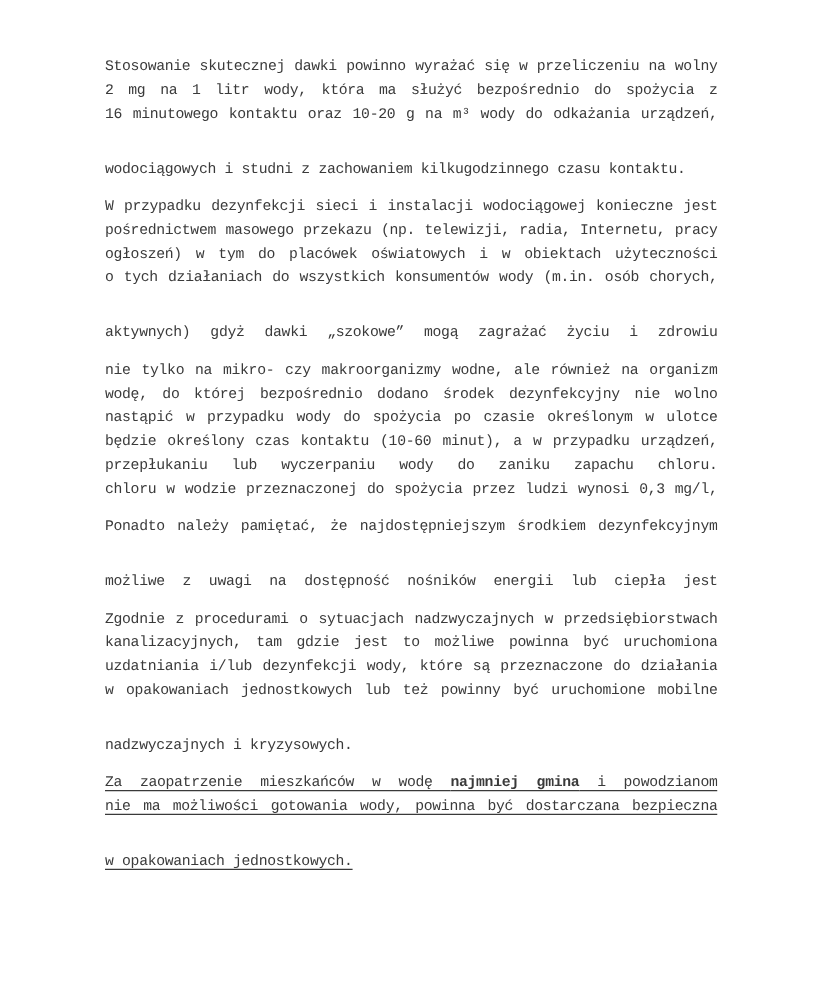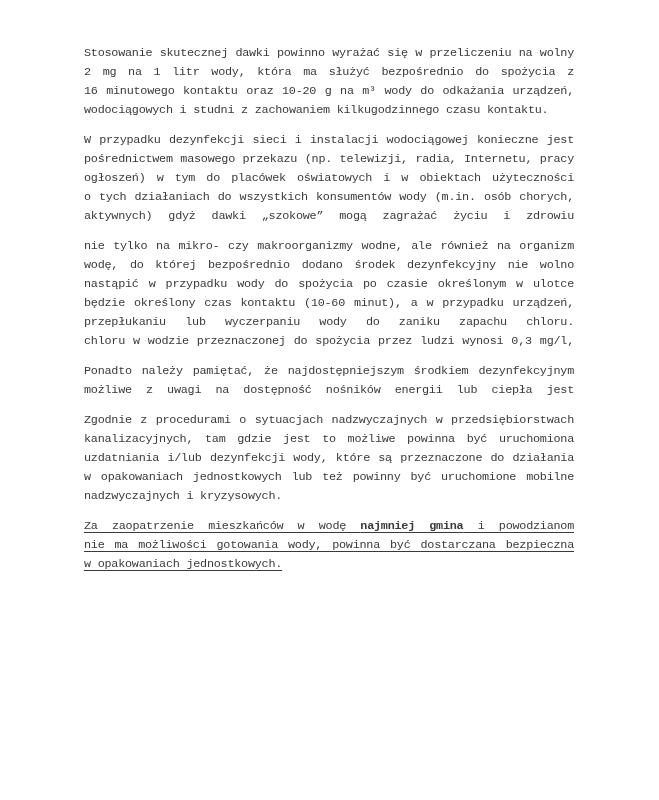--- a/index.html
+++ b/index.html
@@ -40,20 +40,21 @@
   .line {
     height: 19px;
     line-height: 19px;
     text-align: justify;
     text-align-last: justify;
     overflow: hidden;
     white-space: normal;
   }
   .line.last {
     text-align-last: left;
+    margin-top: 25px;
   }
   .bold {
     font-weight: bold;
   }
 </style>
 </head>
 <body>
 
 <div class="page">
   <div class="doc-body">

